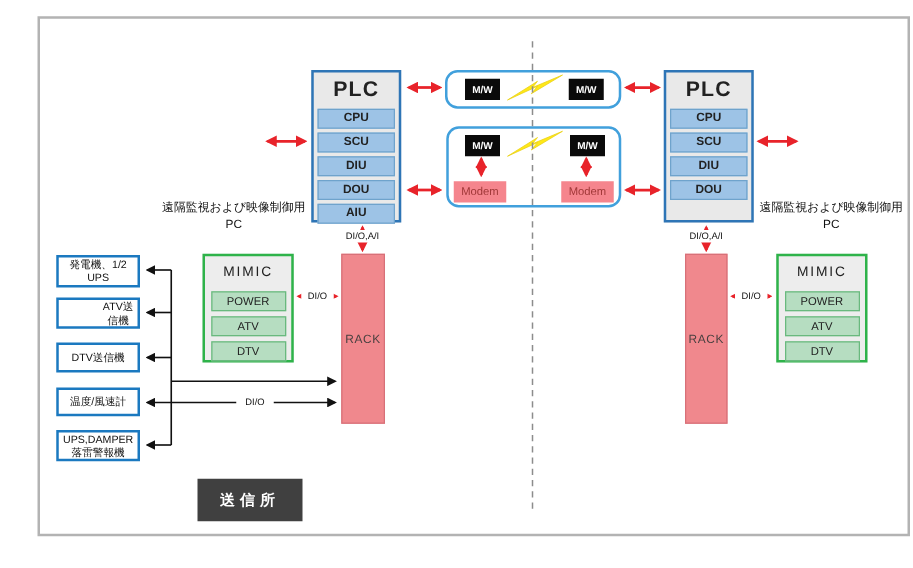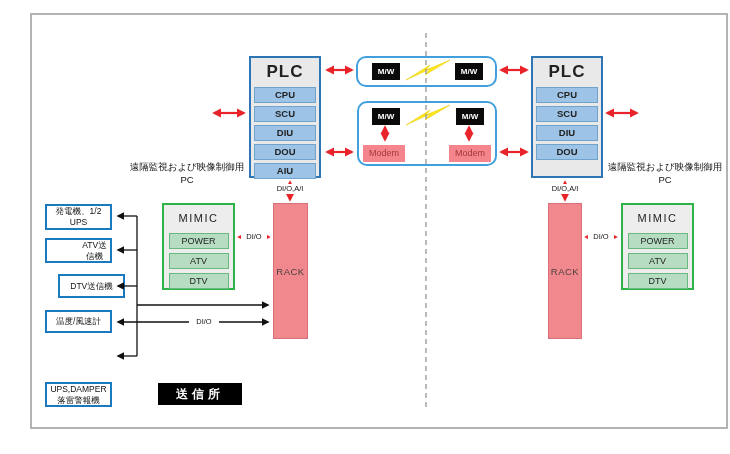--- a/index.html
+++ b/index.html
@@ -44,26 +44,26 @@
   .pclabel{position:absolute;width:144px;text-align:center;font-size:9.5px;line-height:1.35;color:#111;z-index:1;}
   .pclabel-left{left:115px;top:161px;}
   .pclabel-right{left:593px;top:161px;}
 
   
   .dev{position:absolute;left:45px;width:67px;background:#fff;border:2px solid #1b79c0;box-sizing:border-box;
        display:flex;flex-direction:column;align-items:center;justify-content:center;
        font-size:8.5px;line-height:1.25;text-align:center;color:#111;z-index:1;}
   .d1{top:204px;height:26px;}
   .d2{top:238px;height:25px;padding-left:32px;}
-  .d3{top:274px;height:24px;margin-left:13px;}
+  .d3{top:274px;height:24px;}
   .d4{top:310px;height:23px;}
-  .d5{top:344px;height:25px;margin-top:38px;}
-
-  
-  .site{position:absolute;top:383px;height:22px;background:#000000;color:#fff;font-weight:bold;font-size:12px;
+  .d5{top:344px;height:25px;}
+
+  
+  .site{position:absolute;top:383px;height:34px;background:#404040;color:#fff;font-weight:bold;font-size:12px;
         letter-spacing:4px;display:flex;align-items:center;justify-content:center;z-index:1;}
   .site-left{left:158px;width:84px;}
   .site-right{left:590px;width:85px;}
 
   
   .overlay{position:absolute;left:0;top:0;z-index:2;pointer-events:none;}
   .lab{position:absolute;background:#fff;font-size:7.5px;line-height:1;padding:1px 0;text-align:center;
        color:#111;z-index:3;}
   .lab-dioai-l{left:263px;top:184px;width:54px;}
   .lab-dioai-r{left:538px;top:184px;width:54px;}

